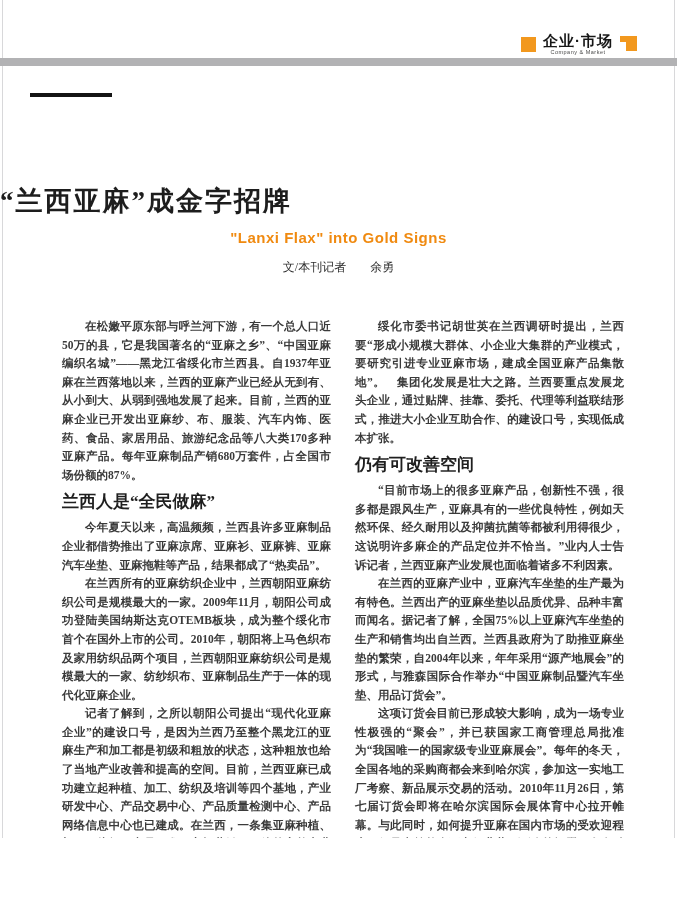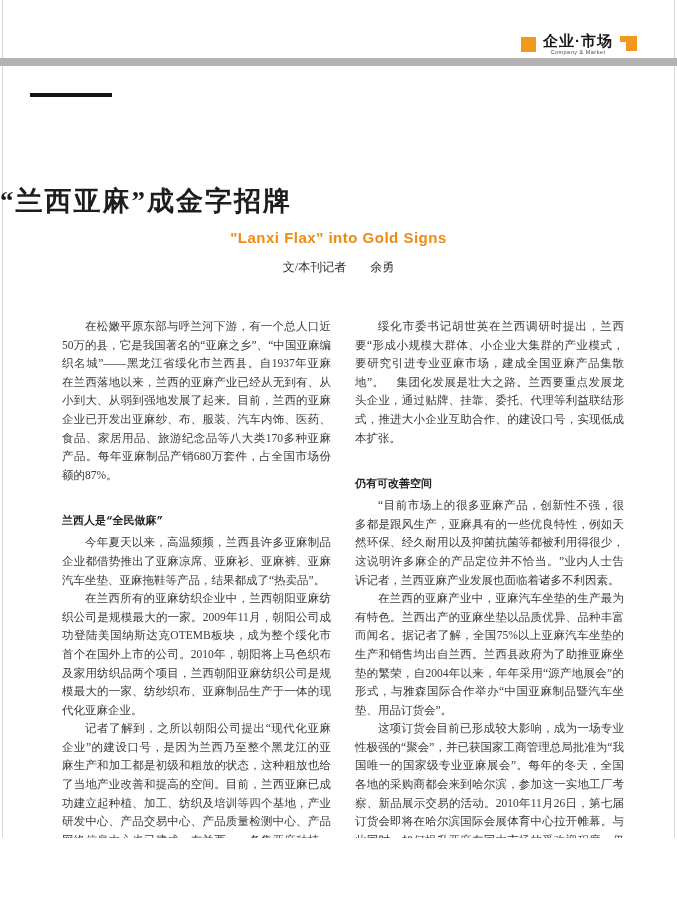--- a/index.html
+++ b/index.html
@@ -54,24 +54,25 @@
   
   .col{position:absolute;top:317px;width:269px;}
   .col-left{left:62px;}
   .col-right{left:355px;}
   .body-para{
     margin:0;
     font-size:11.5px;line-height:18.6px;
     color:#3a3a3a;
     text-align:justify;
     text-indent:2em;
+    font-weight:bold;
   }
   .sec-heading{
-    margin:29px 0 5px 0;
-    font-size:11px;font-weight:bold;color:#1f1f1f;font-family:Liberation Mono, monospace;
+    margin:6px 0 5px 0;
+    font-size:17px;font-weight:bold;color:#1f1f1f;
   }
 
   
   .footer{
     position:absolute;top:860px;right:52px;
     display:flex;align-items:baseline;gap:12px;
     color:#3c3c3c;
   }
   .footer .issue,.footer .journal{font-size:9.5px;letter-spacing:.5px;margin-top:45px;}
   .footer .pagenum{

